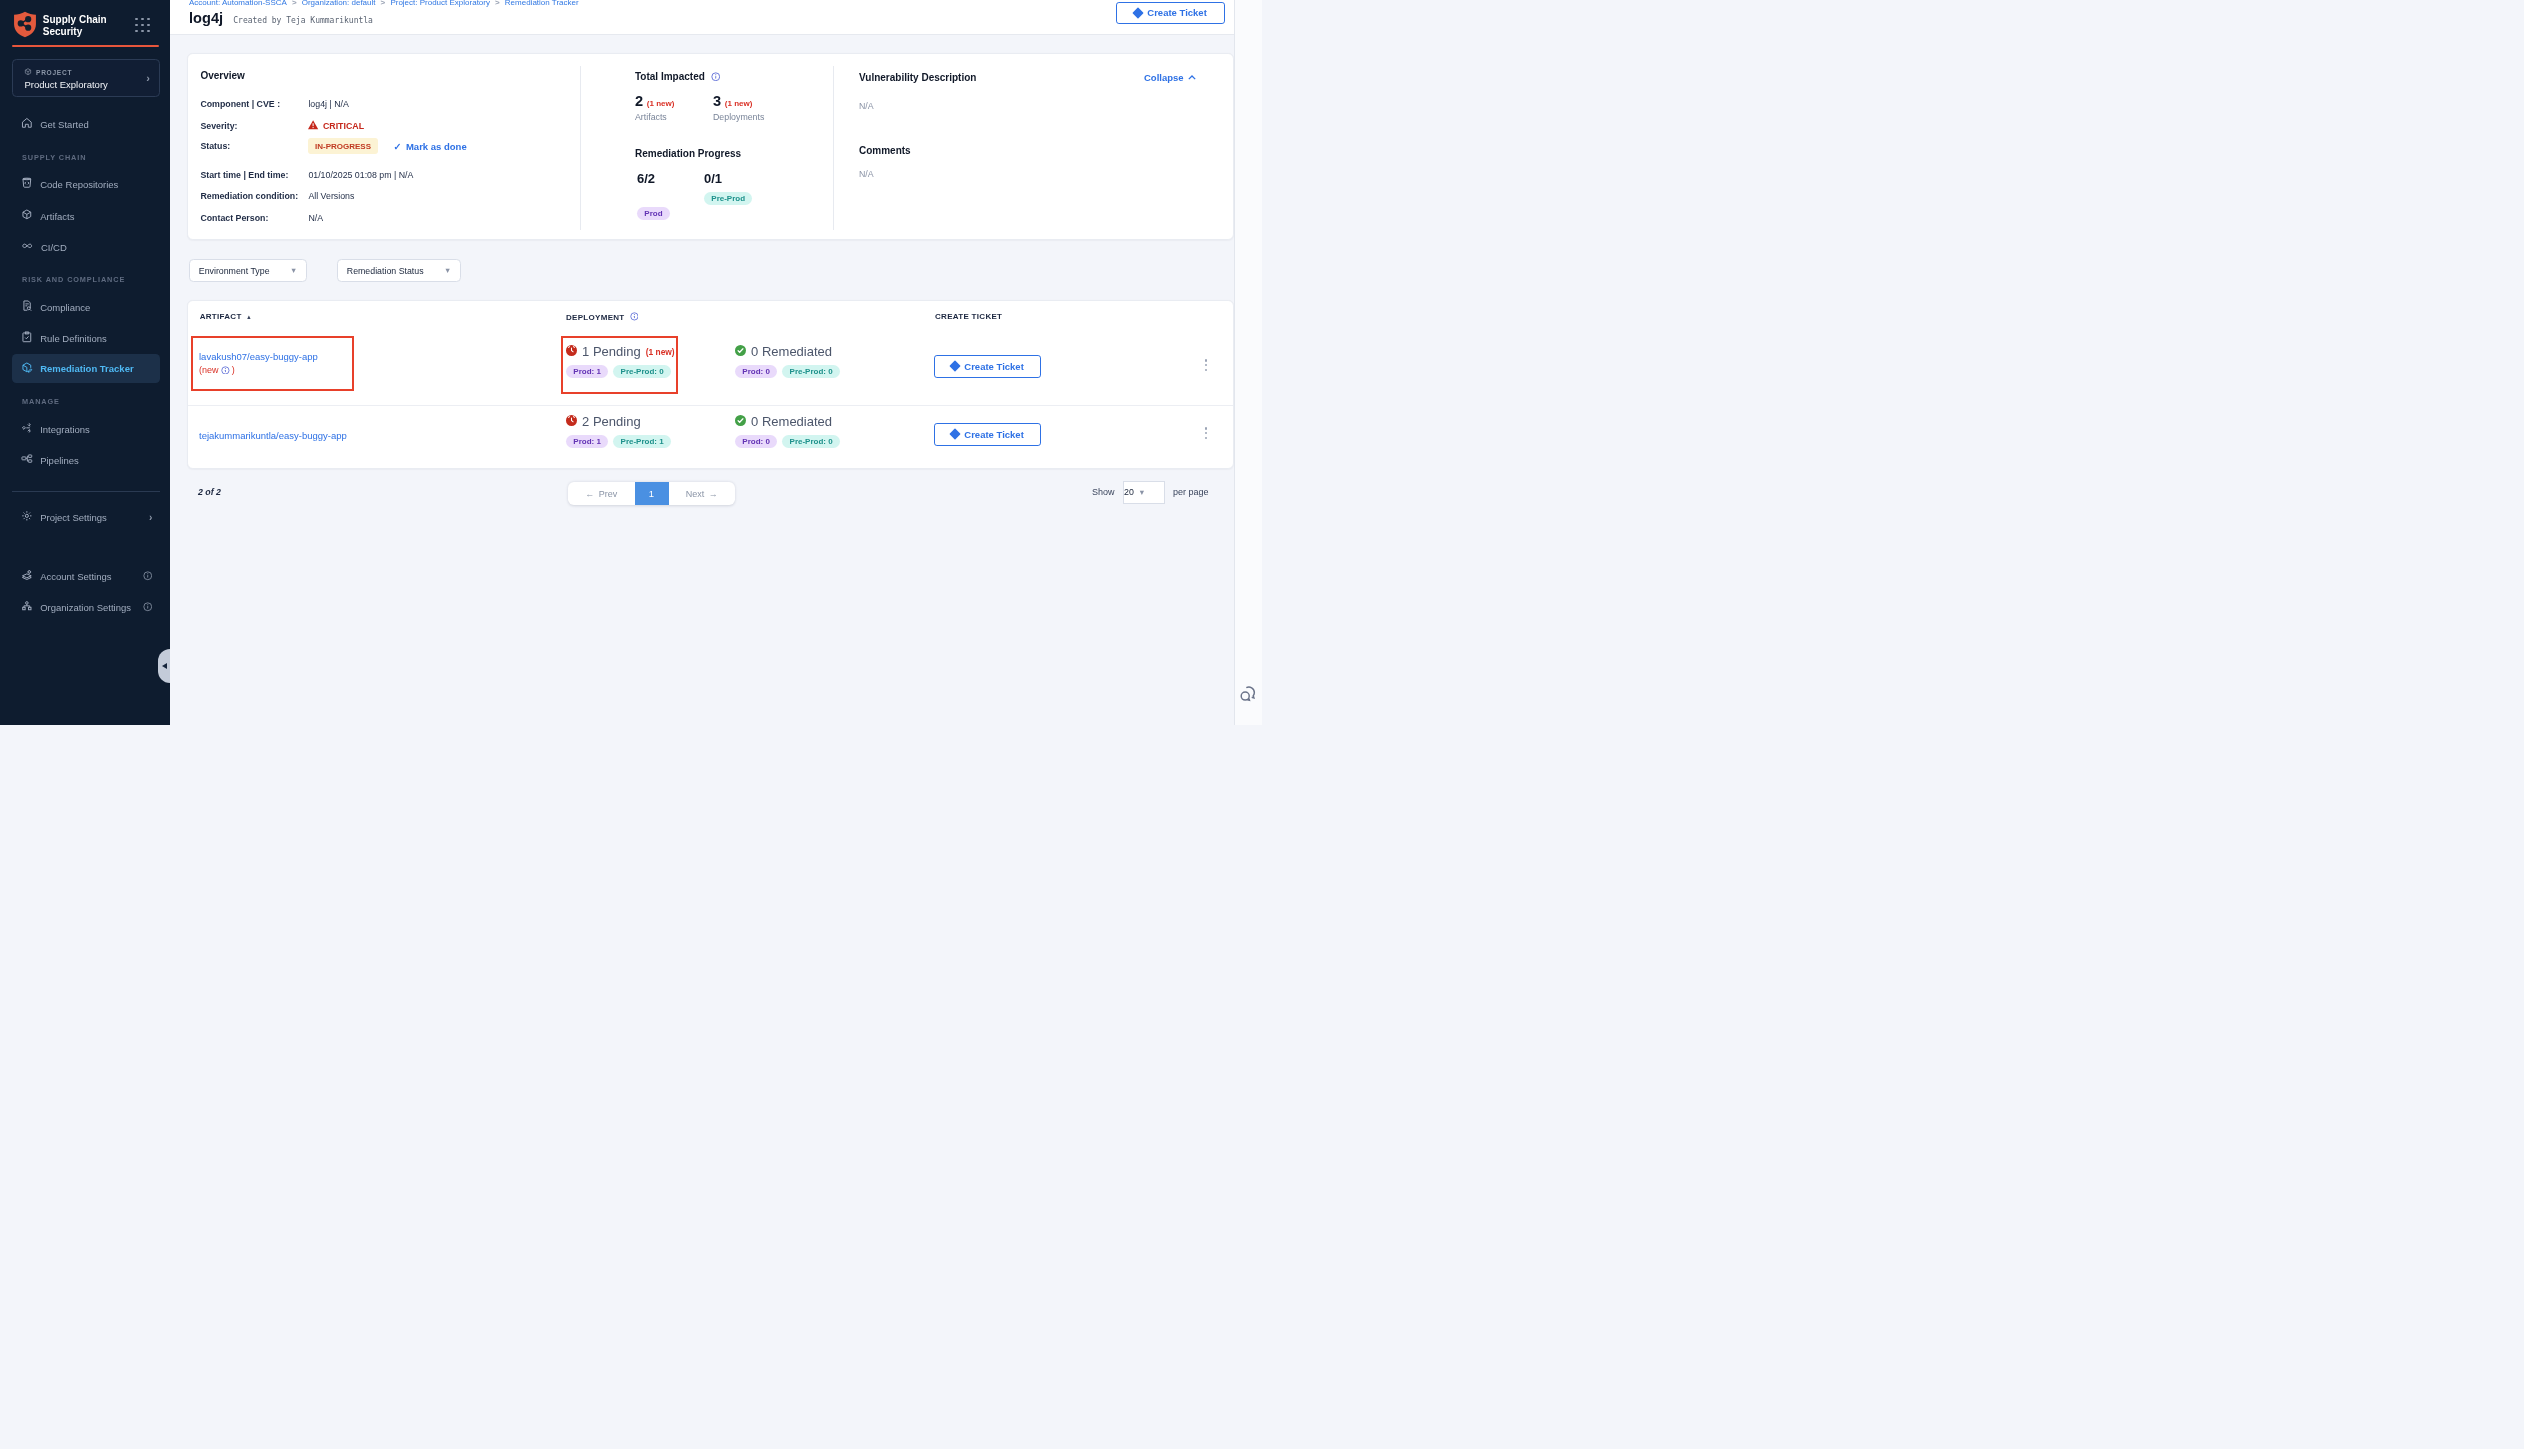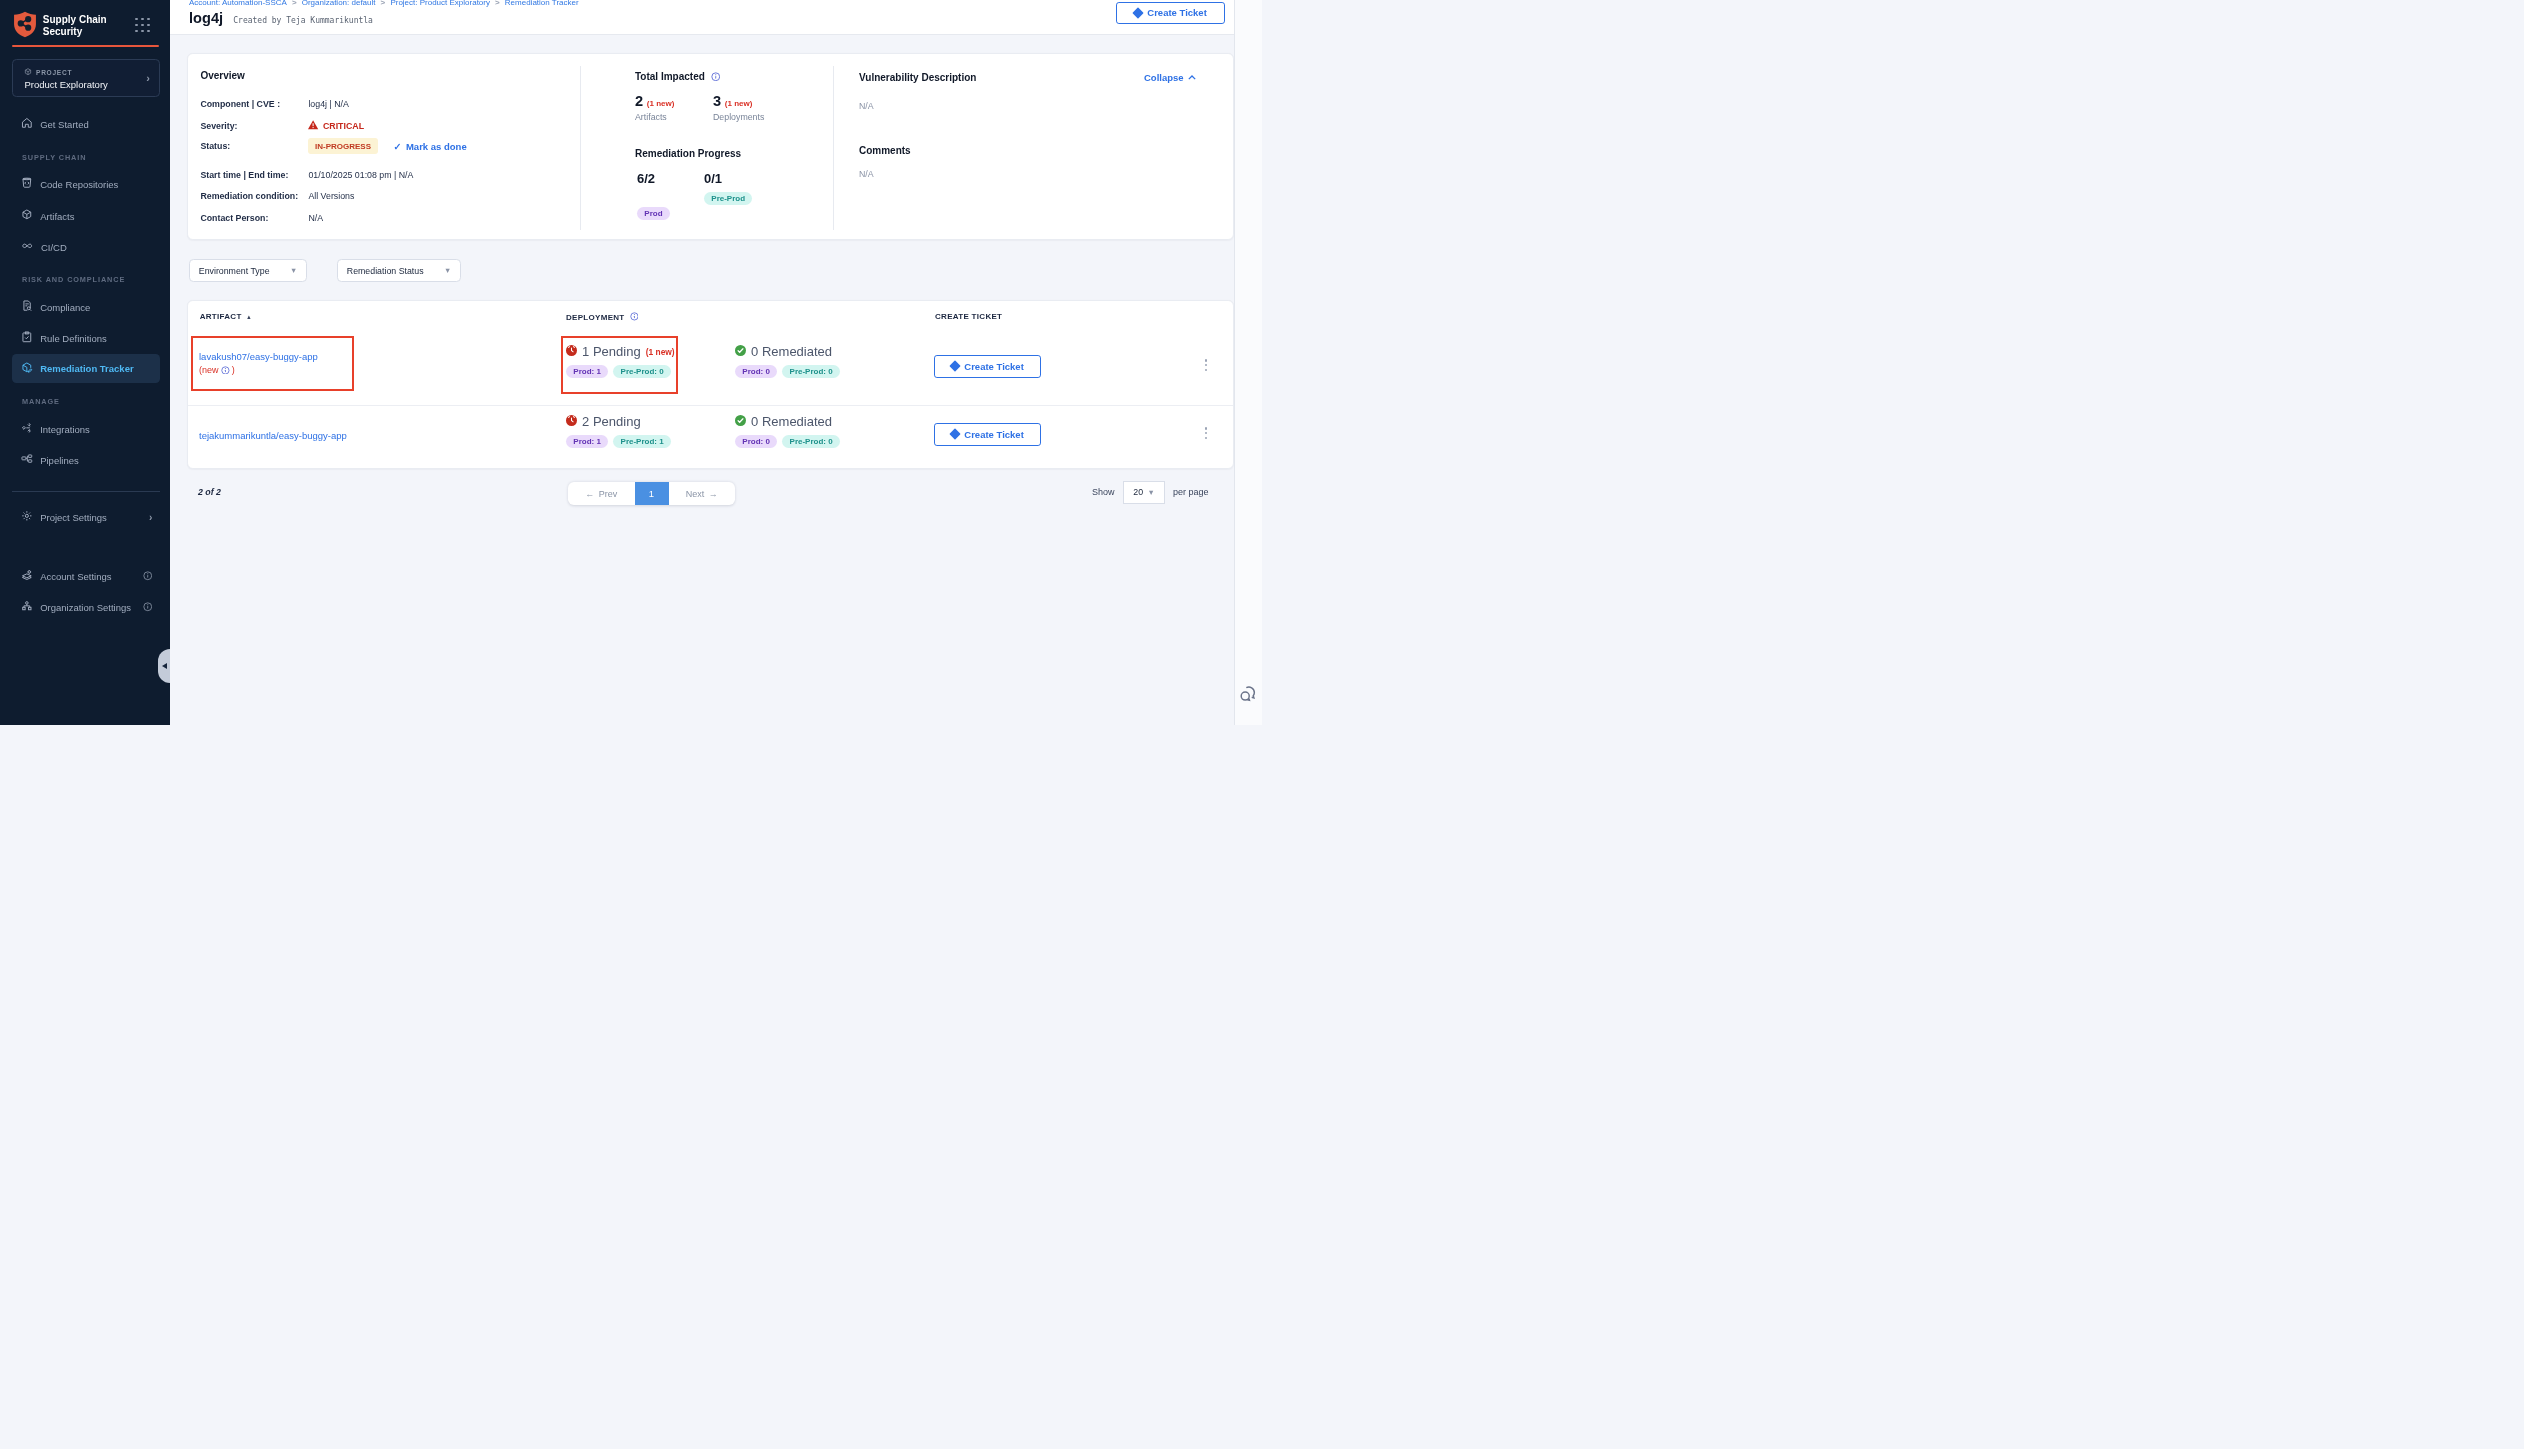--- a/index.html
+++ b/index.html
@@ -107,21 +107,21 @@
   
   .page-summary { position:absolute; left:198px; top:487px; font-size:8.8px; font-weight:bold; color:#1c2740;font-style:italic; }
   .pager { position:absolute; left:568px; top:482px; width:167px; height:23.4px; background:#fff; border-radius:5.8px;
     box-shadow:0 0.7px 2.9px rgba(20,30,60,.15); display:flex; align-items:center; overflow:hidden; }
   .pager .pseg { flex:1; display:flex; align-items:center; justify-content:center; gap:4.4px; color:#8a94a6;
     font-size:9px; height:100%; cursor:pointer; }
   .pager .pcur { width:34px; flex:0 0 auto; background:#4a90e2; color:#fff; font-size:9.5px; display:flex;
     align-items:center; justify-content:center; height:100%; }
   .show-label { position:absolute; left:1092px; top:487px; font-size:9px; color:#39445c; }
   .per-select { position:absolute; left:1123px; top:481px; width:42px; height:22.6px; background:#fff;
-    border:0.7px solid #d9dee8; border-radius:0; display:flex; align-items:center; justify-content:center;
+    border:0.7px solid #d9dee8; border-radius:0; display:flex; align-items:center; justify-content:flex-start;
     gap:4.4px; font-size:8.8px; color:#202b40; cursor:pointer; }
   .per-label { position:absolute; left:1173px; top:487px; font-size:9px; color:#39445c; }
 
   
   .gutter { position:absolute; left:1234px; top:0; width:28.5px; height:725px; background:#fafbfd;
     border-left:0.7px solid #e2e6ed; z-index:3; }
   .chat-widget { position:absolute; left:1239px; top:684px; z-index:6; cursor:pointer; }
 </style>
 </head>
 <body>

